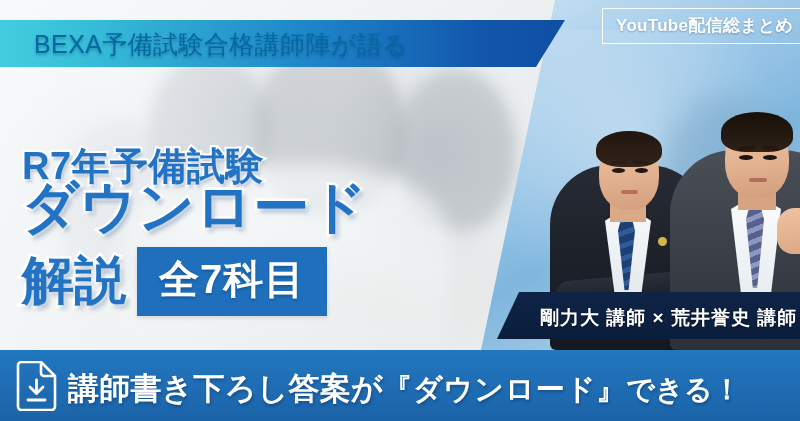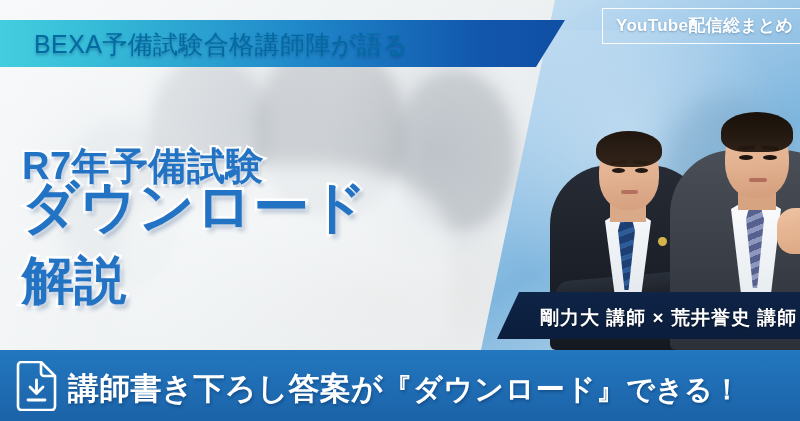--- a/index.html
+++ b/index.html
@@ -348,20 +348,21 @@
   <div class="top-ribbon"></div>
   <div class="top-ribbon-text">BEXA予備試験合格講師陣が語る</div>
 
   <div class="yt-pill">YouTube配信総まとめ</div>
 
   <div class="headline line-1">R7年予備試験</div>
   <div class="headline line-2">ダウンロード</div>
 
   <div class="line-3-row">
     <div class="line-3">解説</div>
+    <div class="subject-badge">全7科目</div>
   </div>
 
   <div class="name-bar"></div>
   <div class="name-bar-text">剛力大 講師 × 荒井誉史 講師</div>
 
   <div class="bottom-bar">
     <svg class="dl-icon" viewBox="0 0 44 50" fill="none">
       <path d="M4 4.5 A3.5 3.5 0 0 1 7.5 1 H27 L41 15 V45.5 A3.5 3.5 0 0 1 37.5 49 H7.5 A3.5 3.5 0 0 1 4 45.5 Z" stroke="#ffffff" stroke-width="2.6" fill="none" stroke-linejoin="round"></path>
       <path d="M27 1 V12 A3 3 0 0 0 30 15 H41" stroke="#ffffff" stroke-width="2.6" fill="none" stroke-linejoin="round"></path>
       <path d="M22.5 19 V32" stroke="#ffffff" stroke-width="2.8" stroke-linecap="round"></path>

